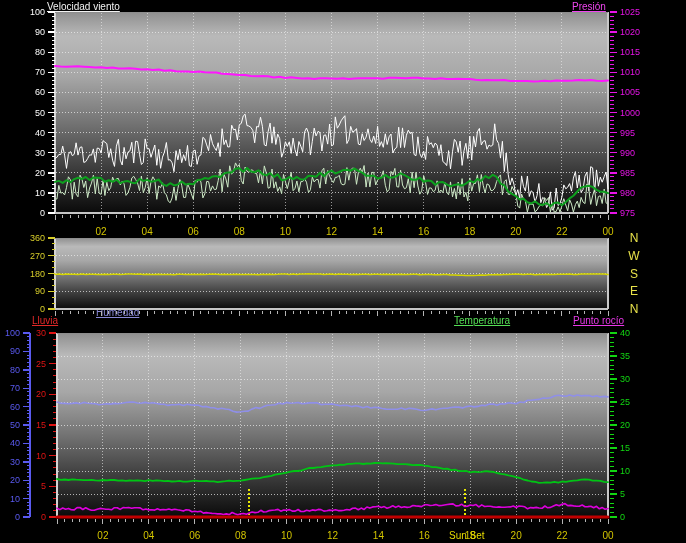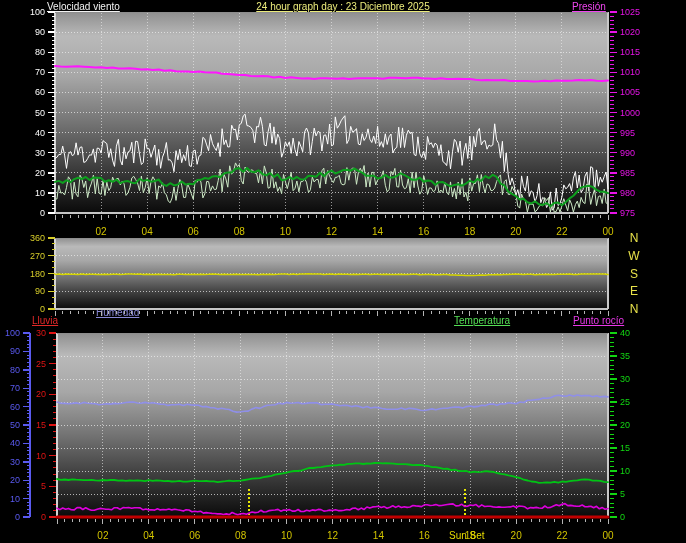--- a/index.html
+++ b/index.html
@@ -10,21 +10,20 @@
   .lbl{position:absolute;font-size:10px;line-height:13px;white-space:nowrap;text-decoration:underline;}
   #title-label{left:0;right:0;top:0;text-align:center;}
   #chart{position:absolute;left:0;top:0;}
   svg text{font-family:"Liberation Sans",sans-serif;}
 </style>
 </head>
 <body>
 
 <div id="canvas">
   <div class="lbl" id="wind-label" style="left: 47px; top: 0px; color: rgb(242, 242, 242);">Velocidad viento</div>
-  <div class="lbl" id="title-label" style="top: 0px; color: rgb(236, 236, 124);">24 hour graph day : 23 Diciembre 2025</div>
   <div class="lbl" id="pressure-label" style="left: 538px; top: 0px; color: rgb(240, 70, 240); margin-left: 34px;">Presión</div>
 
   <div class="lbl" id="rain-label" style="left: 2px; top: 314px; color: rgb(226, 40, 40); margin-left: 30px;">Lluvia</div>
   <div class="lbl" id="humidity-label" style="left: 96px; top: 306px; color: rgb(138, 138, 216);">Humedad</div>
   <div class="lbl" id="temperature-label" style="left: 454px; top: 314px; color: rgb(85, 224, 85); text-align: center;">Temperatura</div>
   <div class="lbl" id="dewpoint-label" style="left: 573px; top: 314px; color: rgb(232, 56, 232);">Punto rocío</div>
 
   <svg id="chart" width="686" height="543" viewBox="0 0 686 543">
     <defs>
       <linearGradient id="panel-grad" x1="0" y1="0" x2="0" y2="1">

